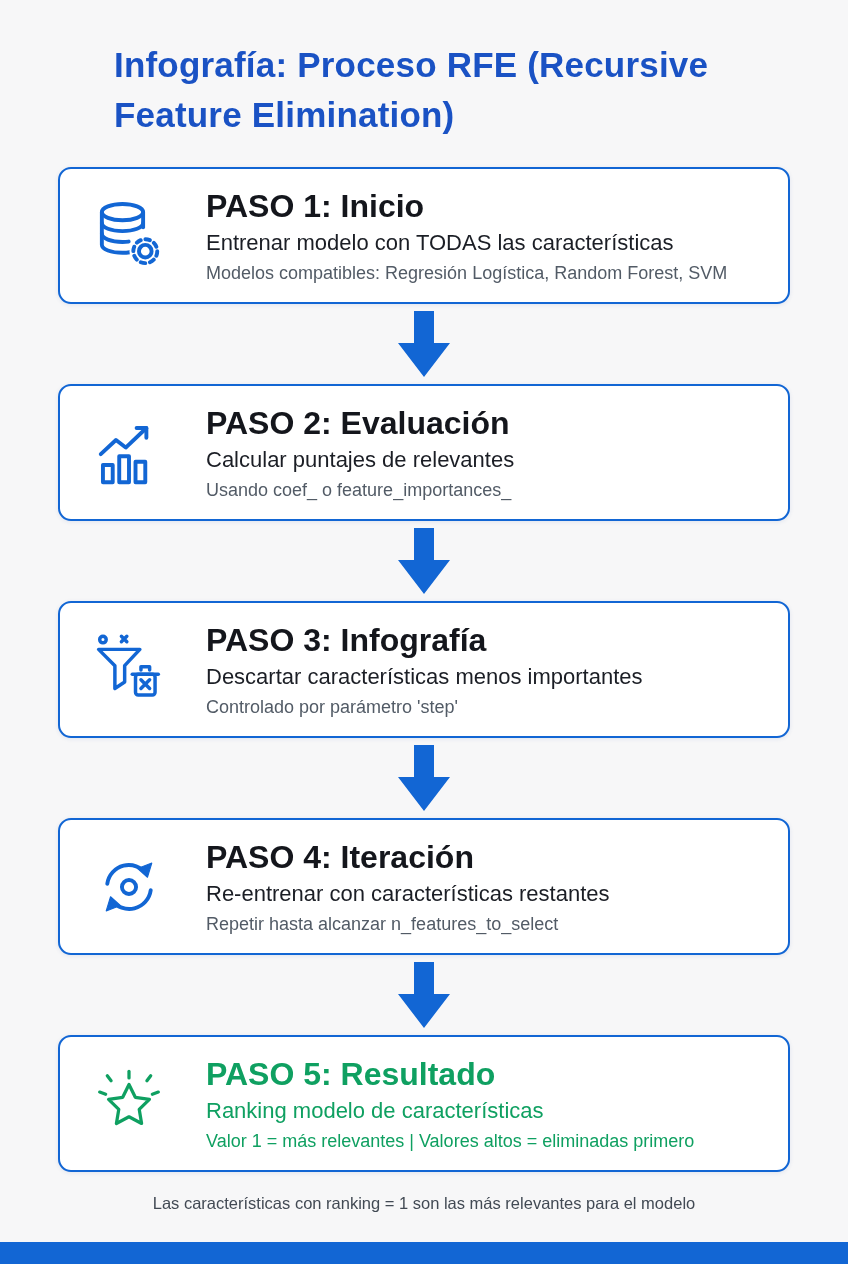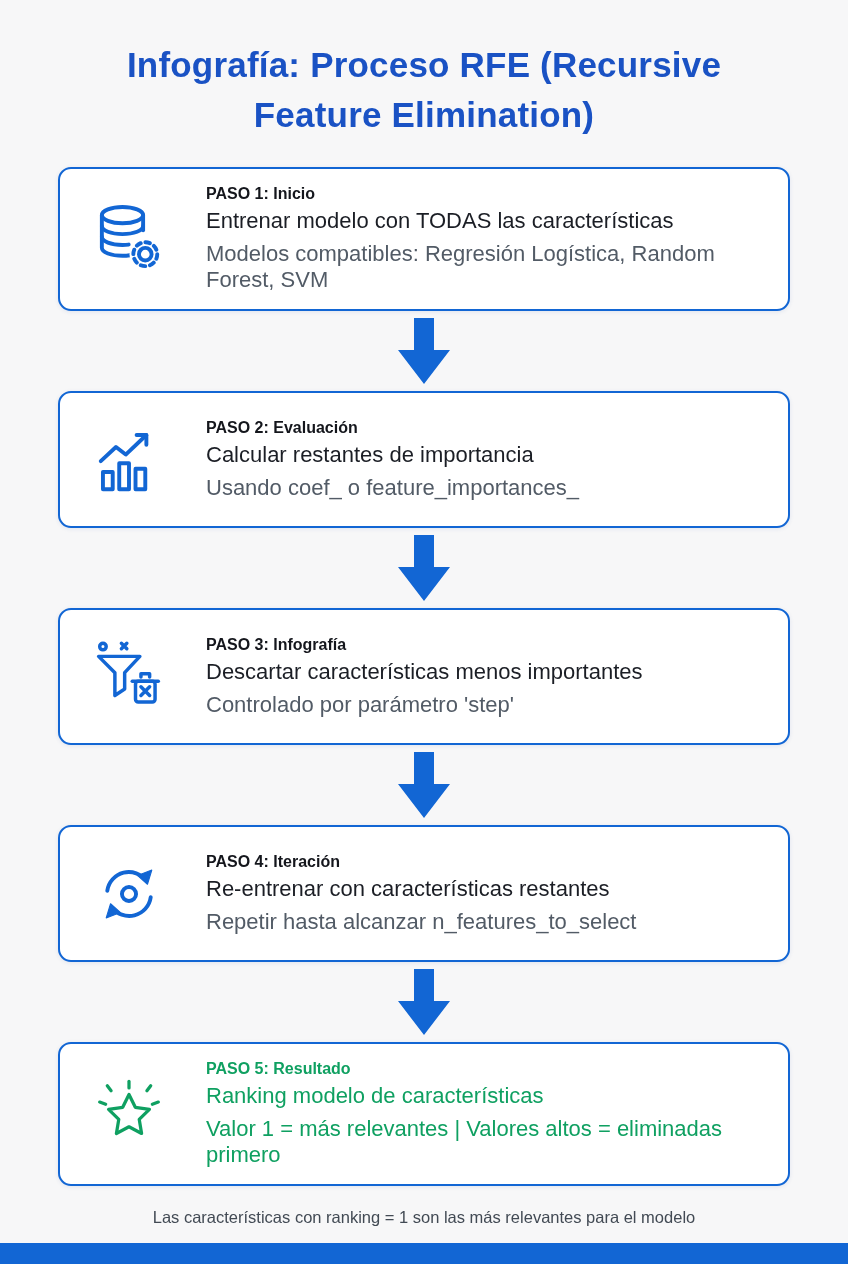--- a/index.html
+++ b/index.html
@@ -10,43 +10,43 @@
   *{box-sizing:border-box;}
   html,body{margin:0;padding:0;}
   body{
     width:848px;height:1264px;margin:0 auto;overflow:hidden;
     background:#f7f7f8;
     font-family:"Liberation Sans","DejaVu Sans",sans-serif;
     display:flex;flex-direction:column;
   }
   .title{
     color:var(--title-blue);
-    font-size:35px;font-weight:bold;text-align:center;
+    font-size:35px;font-weight:bold;
     line-height:1.42;max-width:620px;margin:40px auto 0;
     letter-spacing:.2px;
   }
   .flow{width:732px;margin:28px auto 0;display:flex;flex-direction:column;align-items:center;}
   .card{
     width:100%;background:#ffffff;
     border:2.5px solid var(--blue);border-radius:13px;
     display:flex;align-items:center;gap:36px;
     padding:16px 28px;min-height:137px;
     box-shadow:0 1px 4px rgba(25,70,160,.10);
   }
   .icon{width:82px;flex:0 0 82px;display:flex;align-items:center;justify-content:center;}
   .icon svg g{fill:none;stroke-width:3.6;stroke-linecap:round;stroke-linejoin:round;}
   .g-blue{stroke:var(--blue);}
   .g-green{stroke:var(--green);}
   .white-back{fill:#ffffff;stroke:none;}
   .solid{fill:var(--blue);stroke:var(--blue);stroke-width:1;}
   .fill-blue{fill:var(--blue);}
   .card-text{flex:1;min-width:0;}
-  .heading{font-size:16px;font-weight:bold;color:#14161c;margin:0 0 5px;}
+  .heading{font-size:32px;font-weight:bold;color:#14161c;margin:0 0 5px;}
   .sub{font-size:22px;font-weight:500;color:#1b1e25;margin:3px 0 7px;}
-  .detail{font-size:22px;color:#525b66;margin:0;}
+  .detail{font-size:18px;color:#525b66;margin:0;}
   .card.success .heading,
   .card.success .sub,
   .card.success .detail{color:var(--green);}
   .card.success{border-color:var(--blue);}
   .arrow{margin:7px 0;line-height:0;}
   .footer-note{font-size:16.5px;color:#424a54;text-align:center;margin:22px auto 16px;}
   .bottom-bar{margin-top:auto;height:22px;width:100%;background:var(--blue);}
 </style>
 </head>
 <body>
@@ -90,21 +90,21 @@
           <rect x="11" y="46" width="9" height="16"></rect>
           <rect x="26" y="38" width="9" height="24"></rect>
           <rect x="41" y="43" width="9" height="19"></rect>
           <path d="M9 36l14-13 9 7 19-18"></path>
           <path d="M42 12h9v9"></path>
         </g>
       </svg>
     </span>
     <div class="card-text">
       <h2 class="heading">PASO 2: Evaluación</h2>
-      <p class="sub">Calcular restantes de importancia</p>
+      <p class="sub">Calcular puntajes de relevantes</p>
       <p class="detail">Usando coef_ o feature_importances_</p>
     </div>
   </section>
 
   <div class="arrow">
     <svg width="60" height="66" viewBox="0 0 60 66">
         <path class="fill-blue" d="M20 0h20v32h16L30 66 4 32h16z"></path>
       </svg>
   </div>
 

